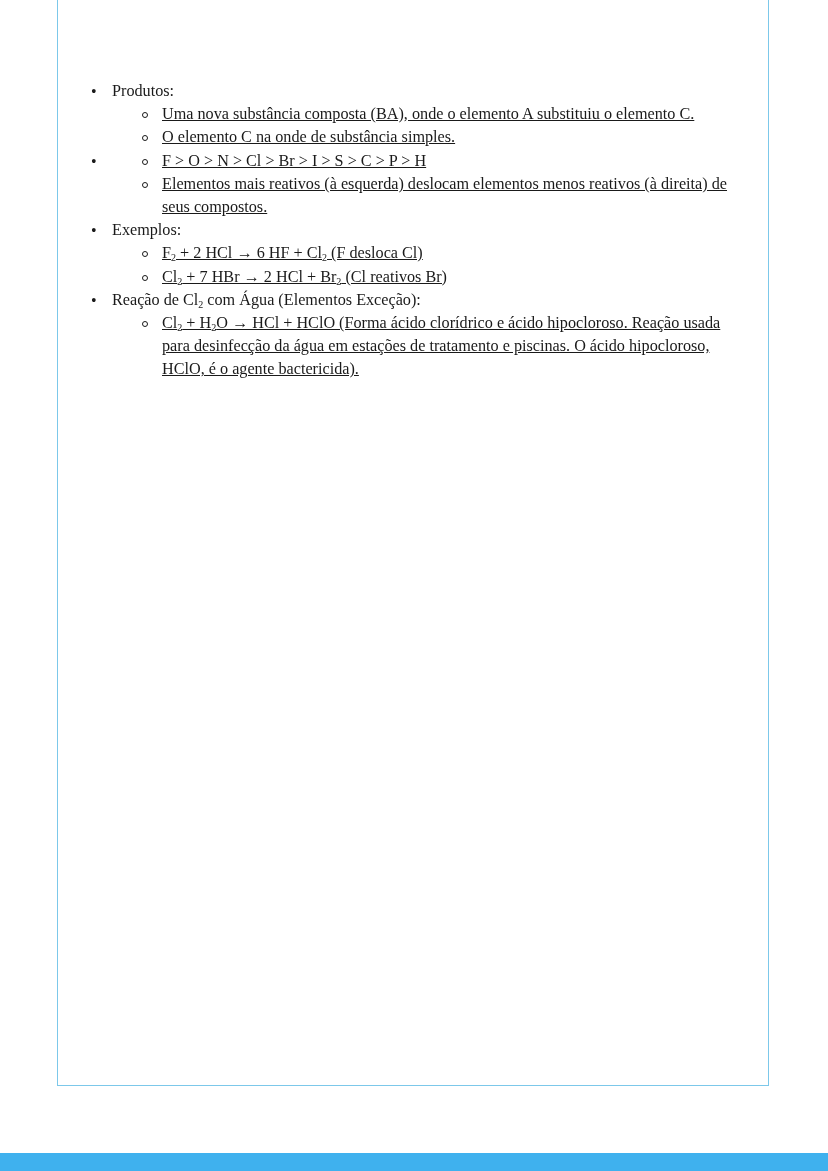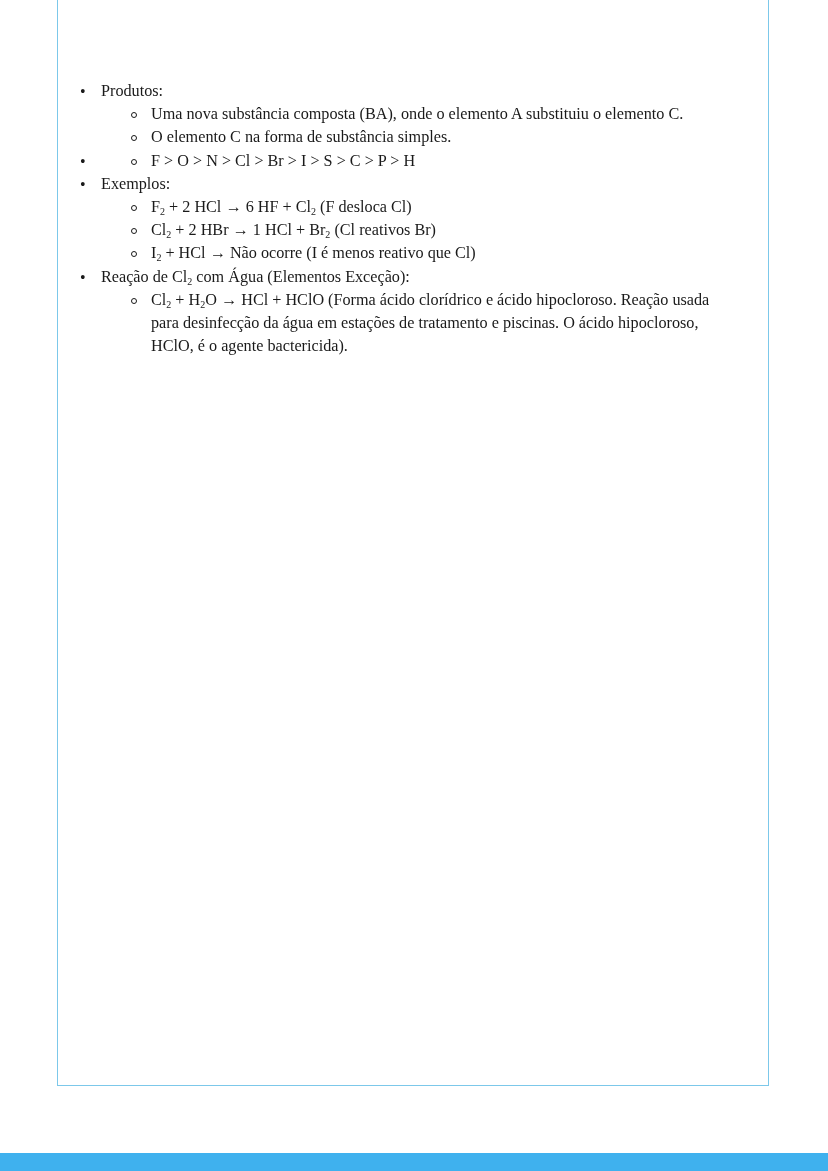--- a/index.html
+++ b/index.html
@@ -4,58 +4,58 @@
 <style>
   html, body { margin: 0; padding: 0; }
   body {
     width: 828px; height: 1171px; background: #ffffff; position: relative; overflow: hidden;
     font-family: "Liberation Serif", "DejaVu Serif", serif; color: #1a1a1a;
   }
   .frame {
     position: absolute; left: 57px; top: -2px; width: 712px; height: 1088px;
     border: 1.5px solid #7cc8ea; box-sizing: border-box; border-top: none;
   }
-  .content { position: absolute; left: 79px; top: 80px; width: 660px; font-size: 16.2px; line-height: 23.2px; }
+  .content { position: absolute; left: 90px; top: 80px; width: 660px; font-size: 16.2px; line-height: 23.2px; }
   ul { margin: 0; padding: 0; list-style: none; }
   li.l1 { position: relative; padding-left: 22px; }
   li.l1::before { content: "\2022"; position: absolute; left: 1px; top: 0; font-size: 16px; }
-  ul.sub { margin: 0; padding: 0; }
+  ul.sub { margin: 0; padding: 0; text-decoration: underline; }
   li.l2 { position: relative; padding-left: 50px; }
   li.l2::before {
     content: ""; position: absolute; left: 30px; top: 9px; width: 4px; height: 4px;
     border: 1.2px solid #1a1a1a; border-radius: 50%;
   }
   sub { font-size: 10px; vertical-align: -3px; line-height: 0; }
   .bar { position: absolute; left: 0; top: 1153px; width: 828px; height: 18px; background: #3fb1ee; }
 </style>
 </head>
 <body>
 
 <div class="frame"></div>
 
 <div class="content">
   <ul>
     <li class="l1">
       <span>Produtos:</span>
       <ul class="sub">
         <li class="l2">Uma nova substância composta (BA), onde o elemento A substituiu o elemento C.</li>
-        <li class="l2">O elemento C na forma de substância simples.</li>
+        <li class="l2">O elemento C na onde de substância simples.</li>
       </ul>
     </li>
     <li class="l1">
       <ul class="sub">
         <li class="l2">F &gt; O &gt; N &gt; Cl &gt; Br &gt; I &gt; S &gt; C &gt; P &gt; H</li>
+        <li class="l2">Elementos mais reativos (à esquerda) deslocam elementos menos reativos (à direita) de seus compostos.</li>
       </ul>
     </li>
     <li class="l1">
       <span>Exemplos:</span>
       <ul class="sub">
         <li class="l2"><span>F</span><sub>2</sub><span> + 2 HCl → 6 HF + Cl</span><sub>2</sub><span> (F desloca Cl)</span></li>
-        <li class="l2"><span>Cl</span><sub>2</sub><span> + 2 HBr → 1 HCl + Br</span><sub>2</sub><span> (Cl reativos Br)</span></li>
-        <li class="l2"><span>I</span><sub>2</sub><span> + HCl → Não ocorre (I é menos reativo que Cl)</span></li>
+        <li class="l2"><span>Cl</span><sub>2</sub><span> + 7 HBr → 2 HCl + Br</span><sub>2</sub><span> (Cl reativos Br)</span></li>
       </ul>
     </li>
     <li class="l1">
       <span><span>Reação de Cl</span><sub>2</sub><span> com Água (Elementos Exceção):</span></span>
       <ul class="sub">
         <li class="l2"><span>Cl</span><sub>2</sub><span> + H</span><sub>2</sub><span>O → HCl + HClO (Forma ácido clorídrico e ácido hipocloroso. Reação usada para desinfecção da água em estações de tratamento e piscinas. O ácido hipocloroso, HClO, é o agente bactericida).</span></li>
       </ul>
     </li>
   </ul>
 </div>

